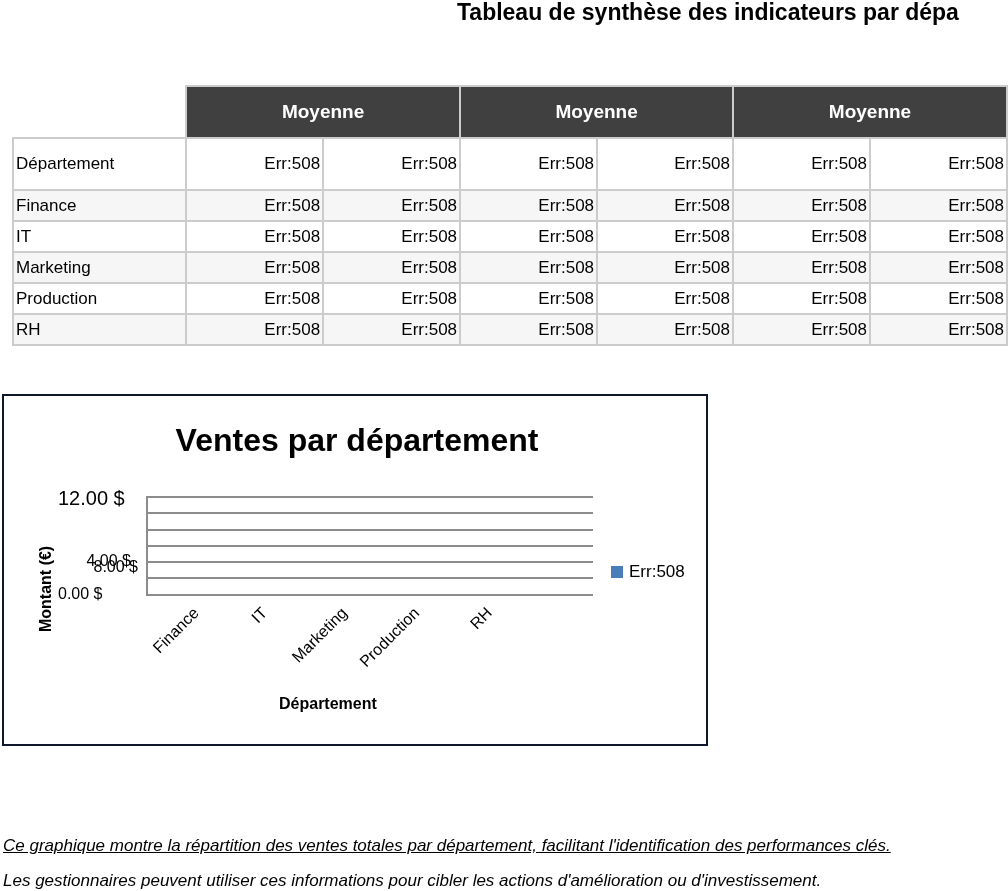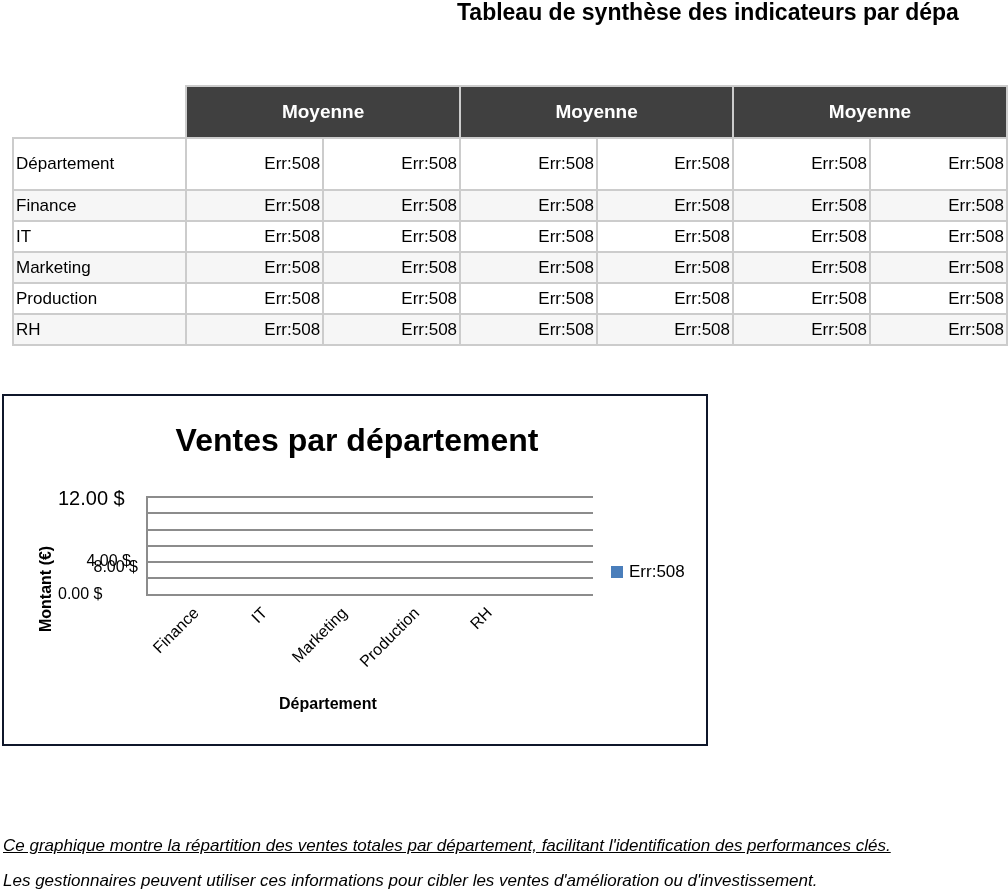--- a/index.html
+++ b/index.html
@@ -146,13 +146,13 @@
 <div class="xtick" style="right:525px; top:604px;">RH</div>
 
 <div class="xlabel" style="left:279px; top:695px;">Département</div>
 
 <div class="legend">
   <span class="legend-swatch"></span>
   <span>Err:508</span>
 </div>
 
 <div class="caption" style="top:836px;text-decoration:underline;">Ce graphique montre la répartition des ventes totales par département, facilitant l'identification des performances clés.</div>
-<div class="caption" style="top:871px;">Les gestionnaires peuvent utiliser ces informations pour cibler les ventes d'amélioration ou d'investissement.</div>
+<div class="caption" style="top:871px;">Les gestionnaires peuvent utiliser ces informations pour cibler les actions d'amélioration ou d'investissement.</div>
 
 </body></html>

